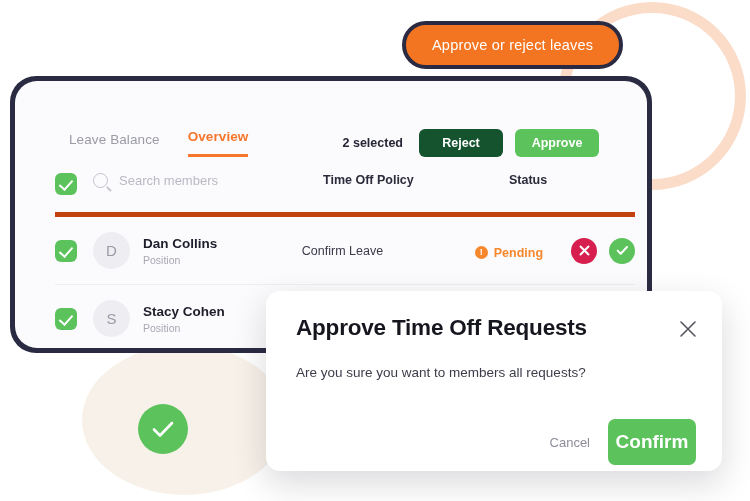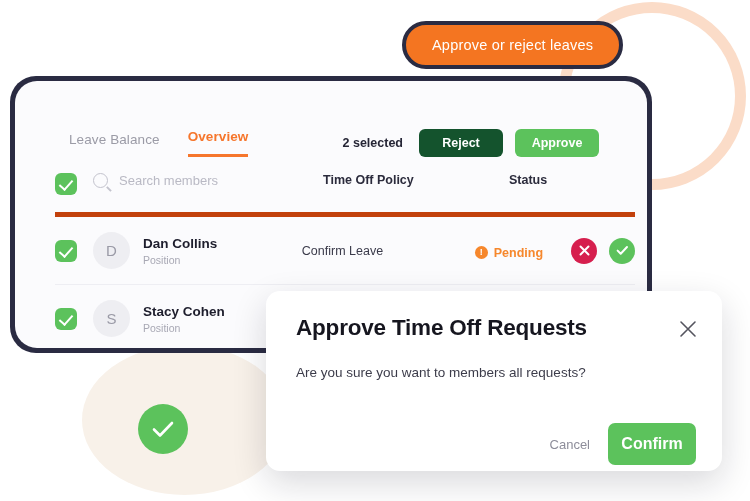--- a/index.html
+++ b/index.html
@@ -269,21 +269,21 @@
     display: flex; align-items: center; gap: 18px;
   }
   .btn-cancel {
     background: none; border: none;
     font-size: 13px; color: #8d8d9a;
     cursor: pointer; font-family: inherit;
   }
   .btn-confirm {
     background: #5cc25c; border: none;
     border-radius: 7px;
-    color: #fff; font-size: 16px; font-weight: 600;
+    color: #fff; font-size: 19px; font-weight: 600;
     padding: 12px 0; width: 88px;
     cursor: pointer; font-family: inherit;
   }
 </style>
 </head>
 <body>
 
 <div id="stage">
 
   <div class="ring"></div>

